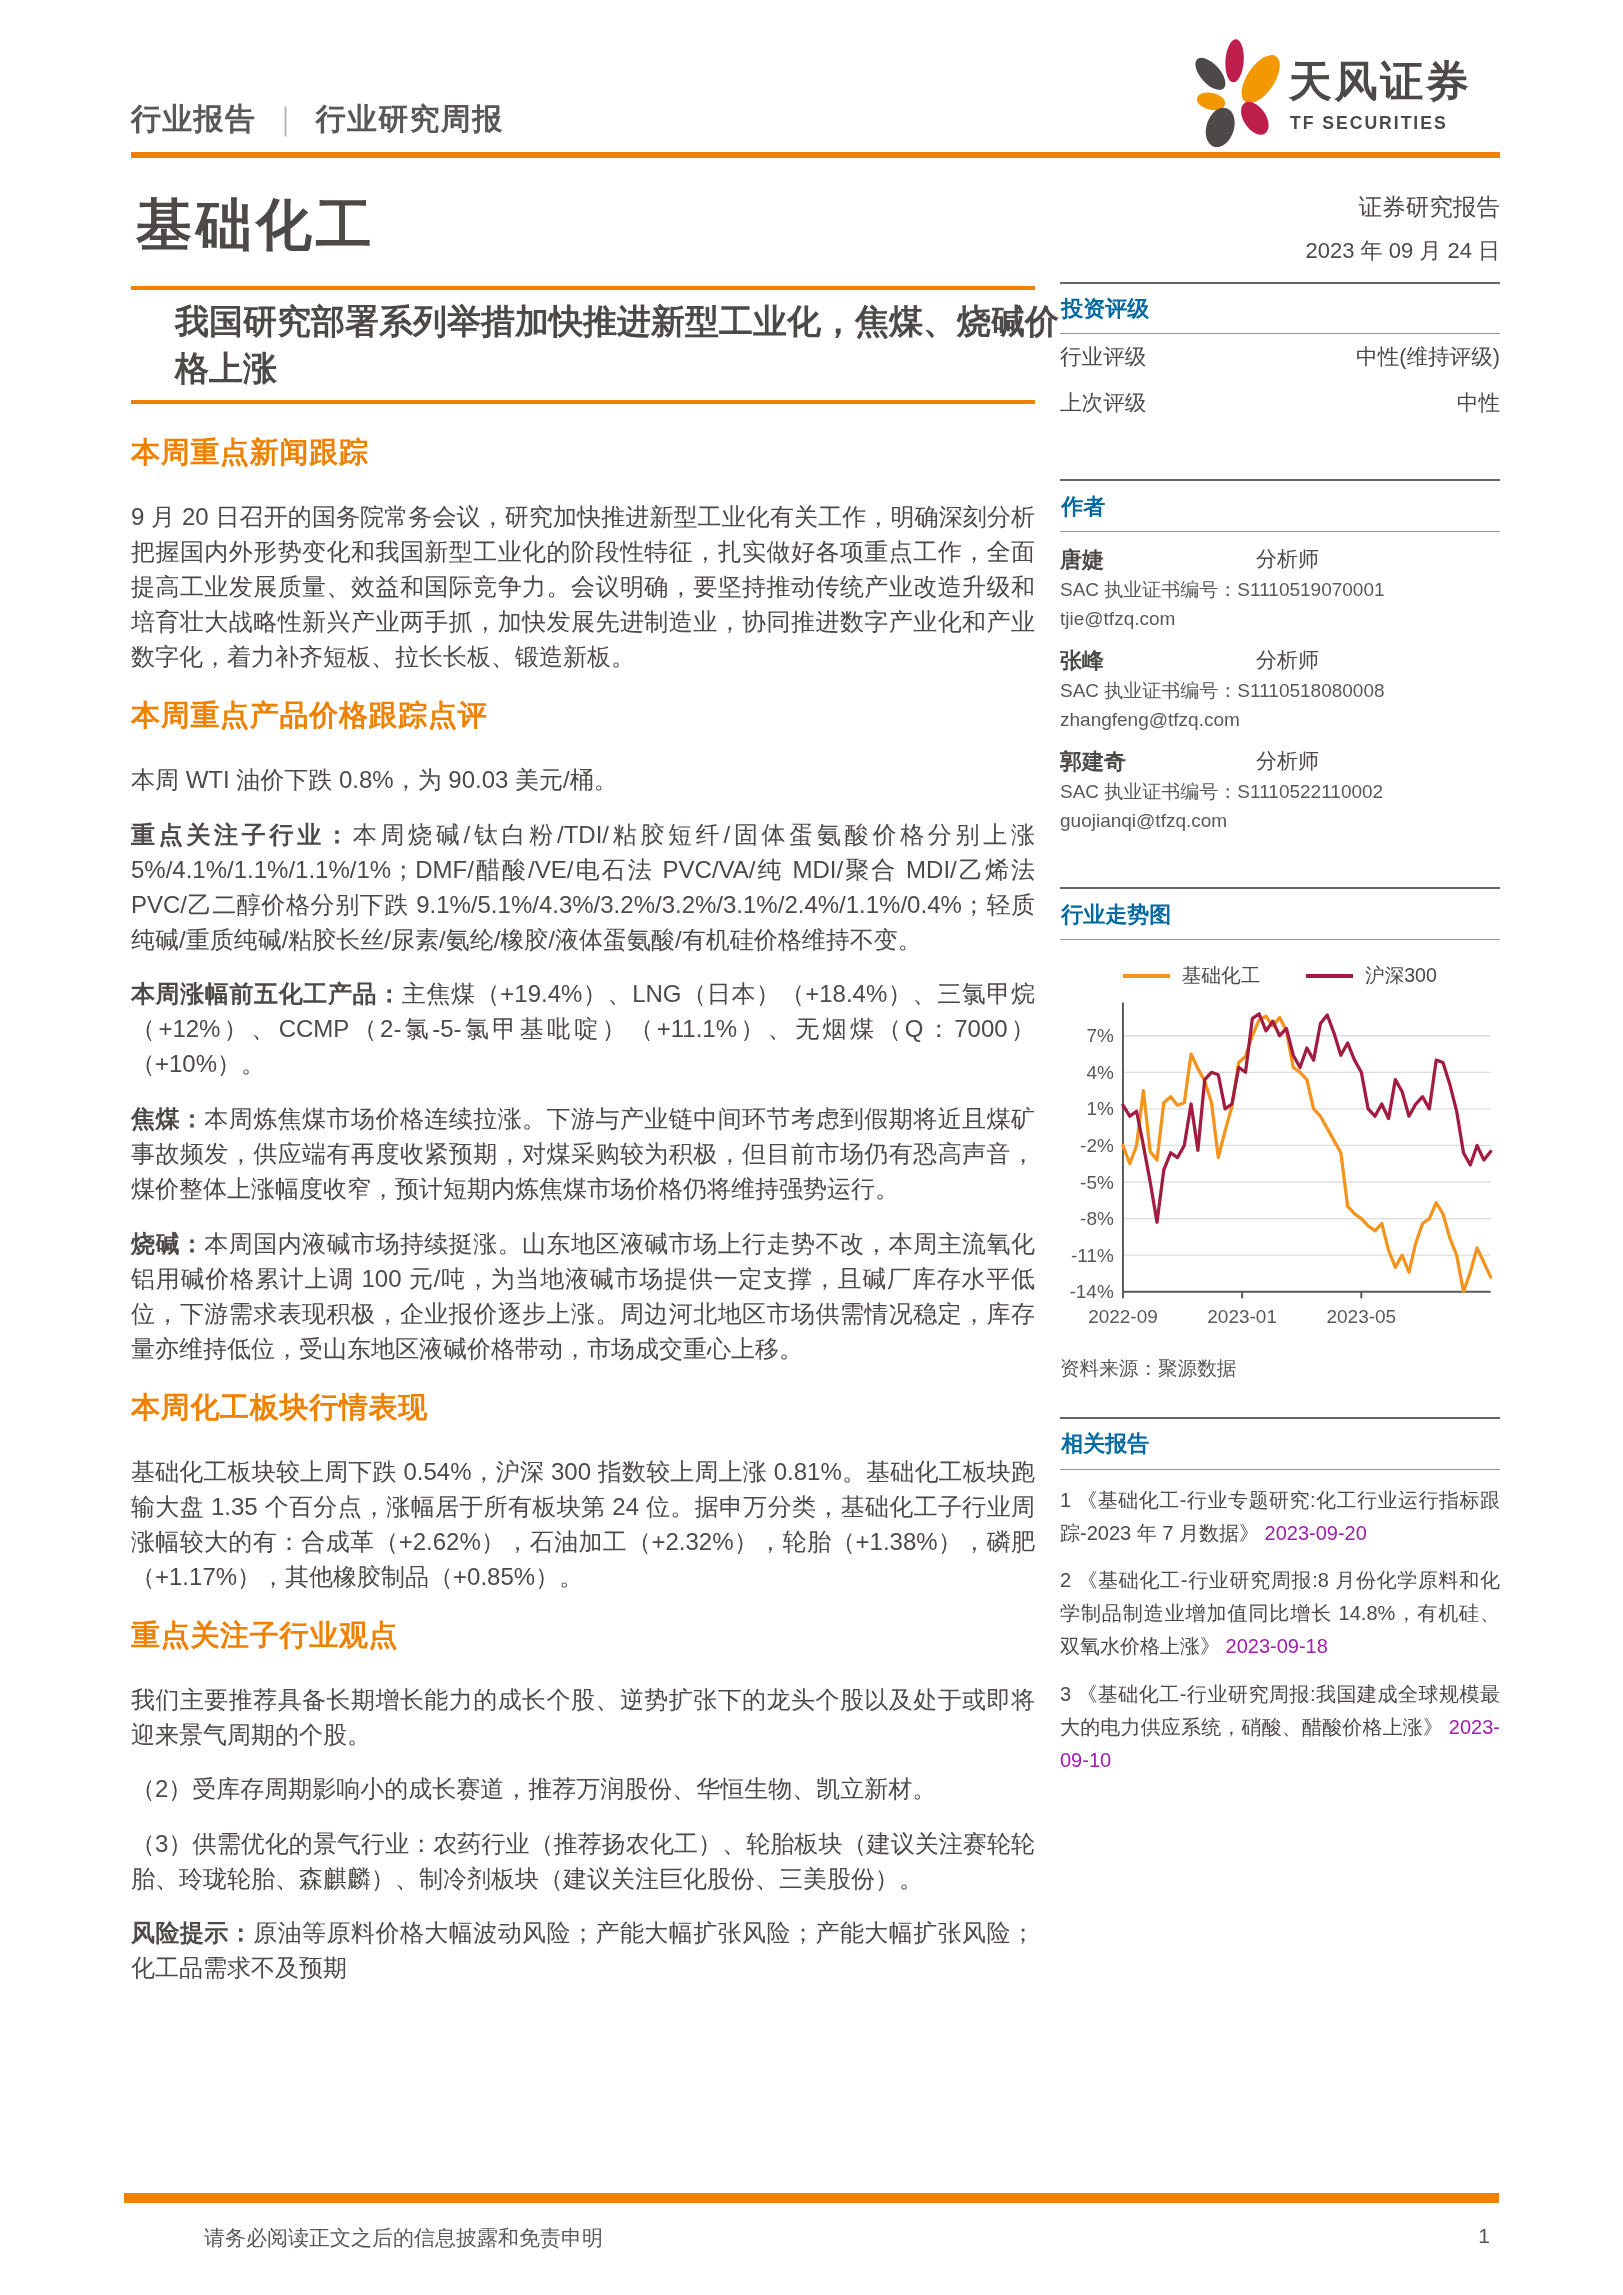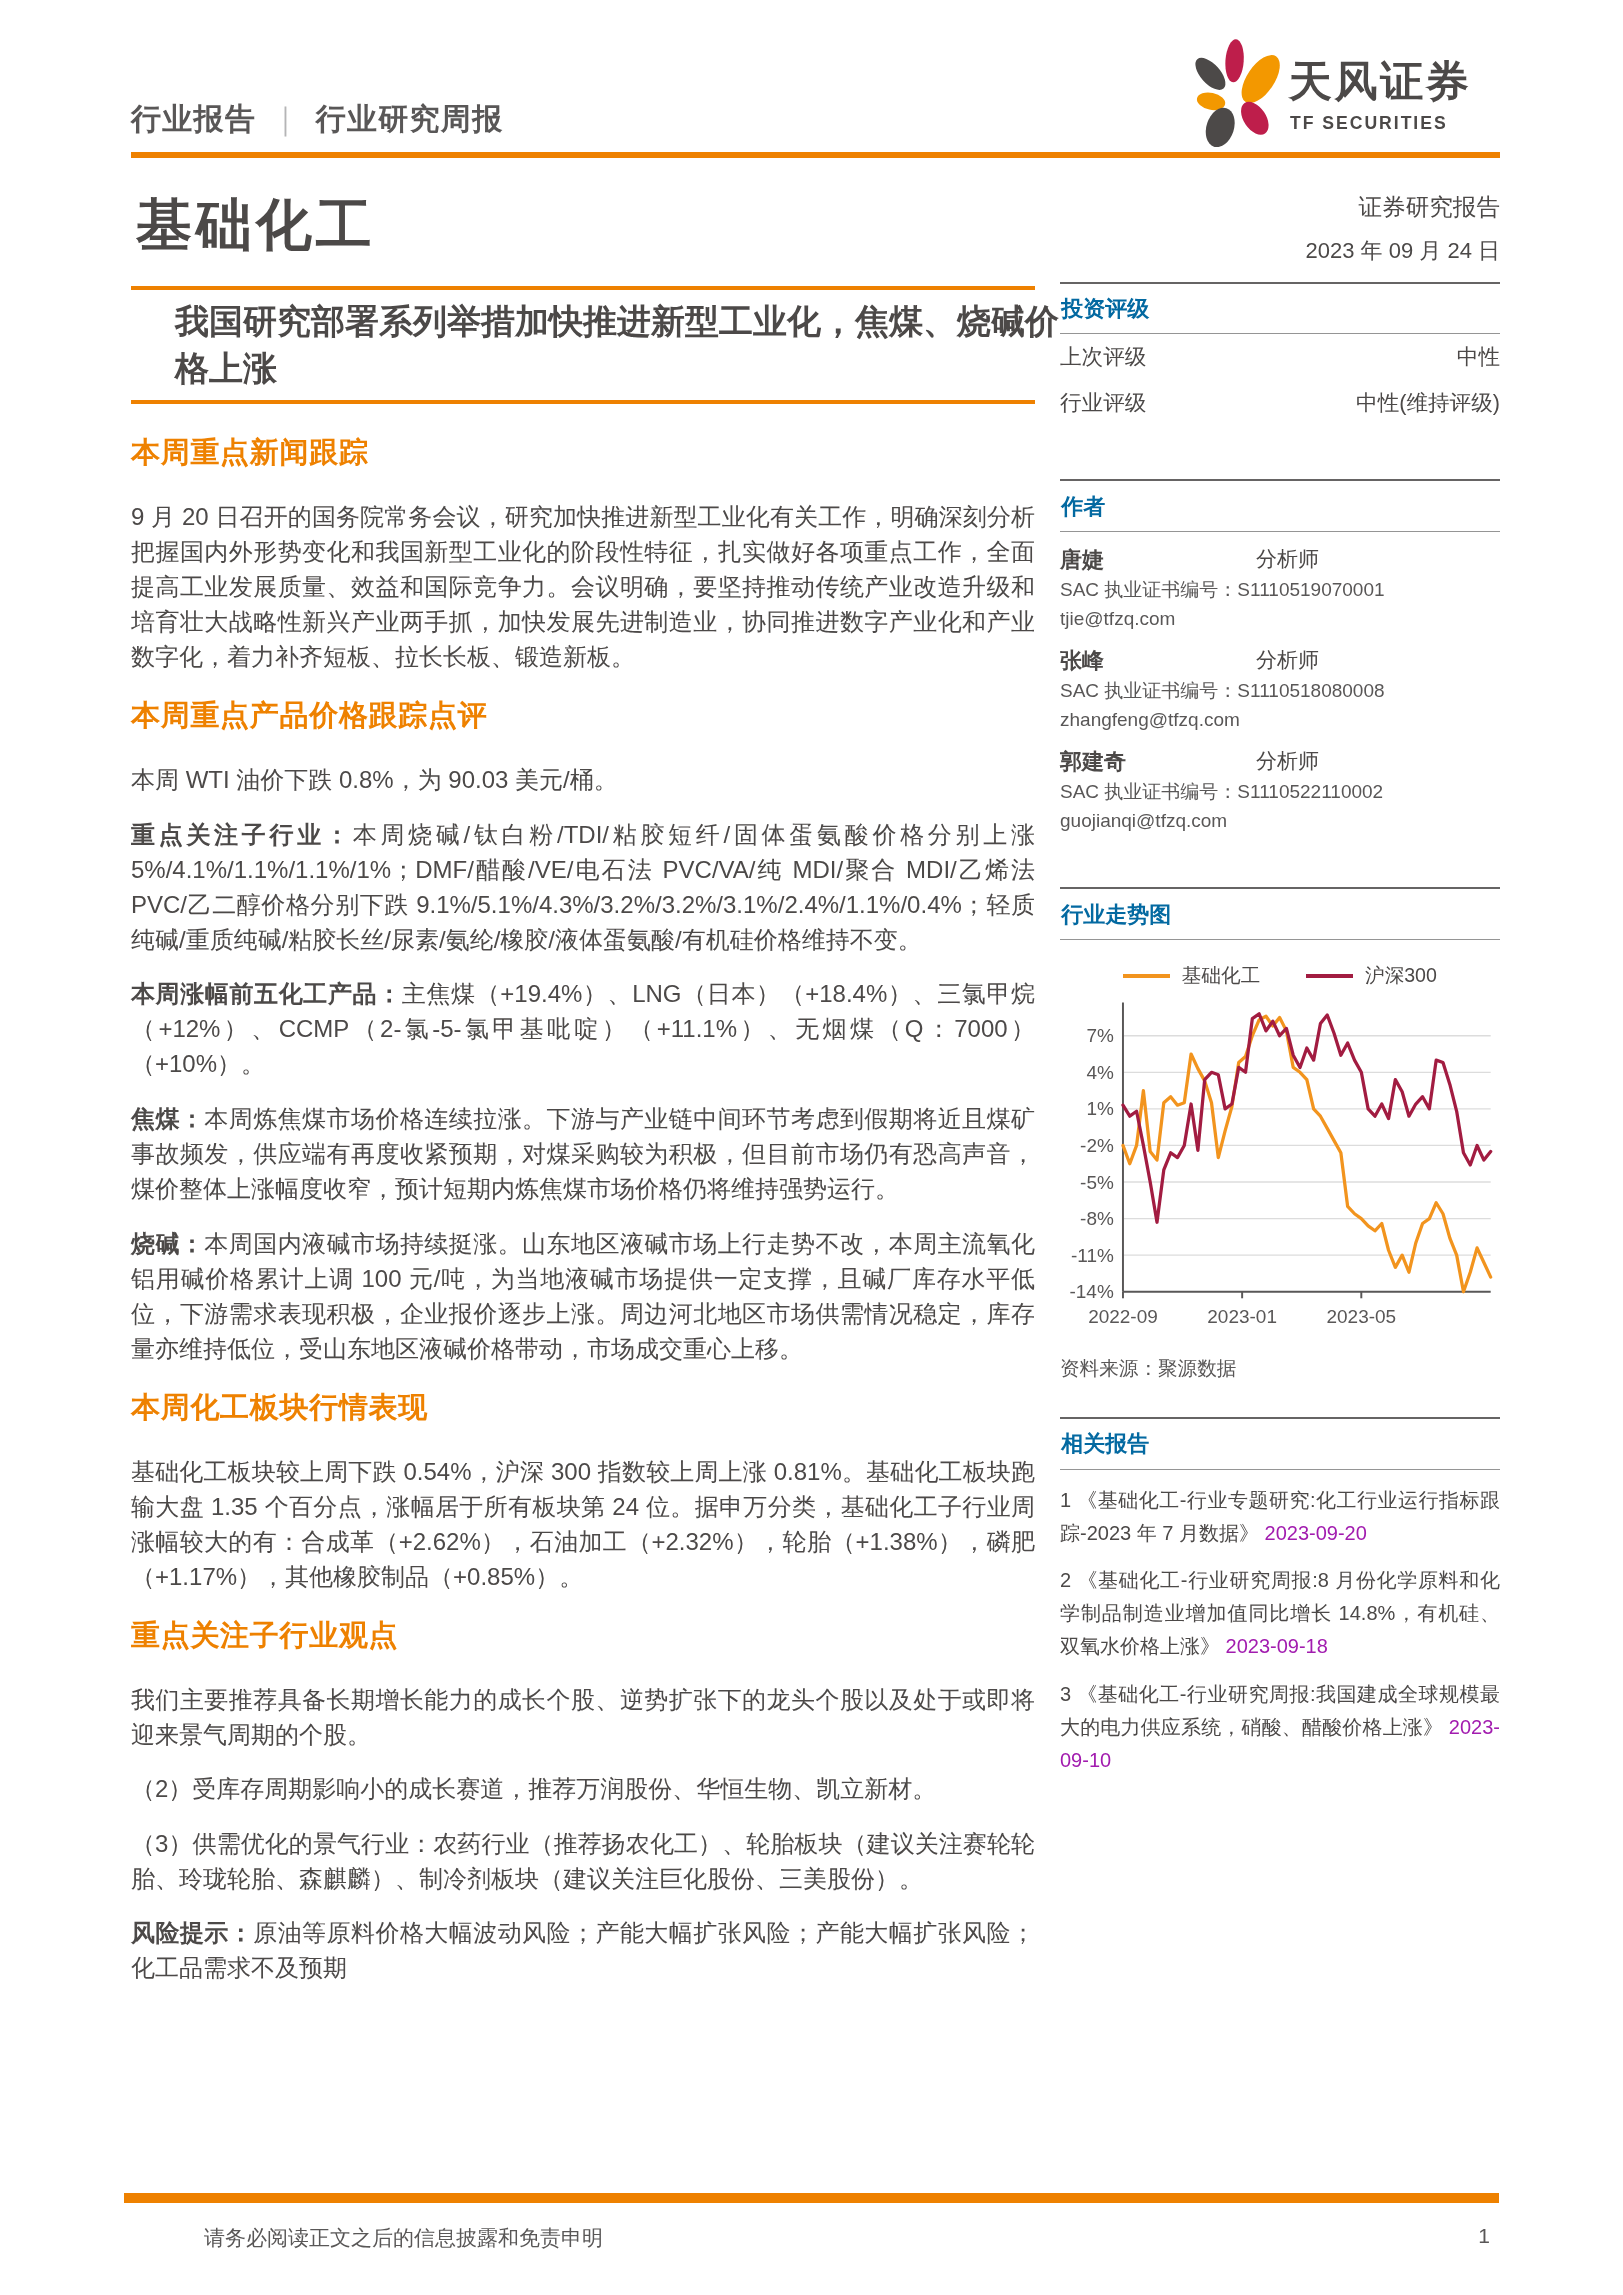--- a/index.html
+++ b/index.html
@@ -102,26 +102,26 @@
   </div>
 
   <div class="sidebar">
     <div class="meta-type">证券研究报告</div>
     <div class="meta-date">2023 年 09 月 24 日</div>
     <div class="rule-dark"></div>
 
     <div class="side-label">投资评级</div>
     <div class="rule-thin"></div>
     <div class="rating-row">
+      <span>行业评级</span>
+      <span>中性(维持评级)</span>
+    </div>
+    <div class="rating-row">
       <span>上次评级</span>
       <span>中性</span>
-    </div>
-    <div class="rating-row">
-      <span>行业评级</span>
-      <span>中性(维持评级)</span>
     </div>
 
     <div class="gap-lg"></div>
     <div class="rule-dark"></div>
     <div class="side-label">作者</div>
     <div class="rule-thin"></div>
 
     <div class="author-row">
       <span class="author-name">唐婕</span>
       <span class="author-role">分析师</span>

